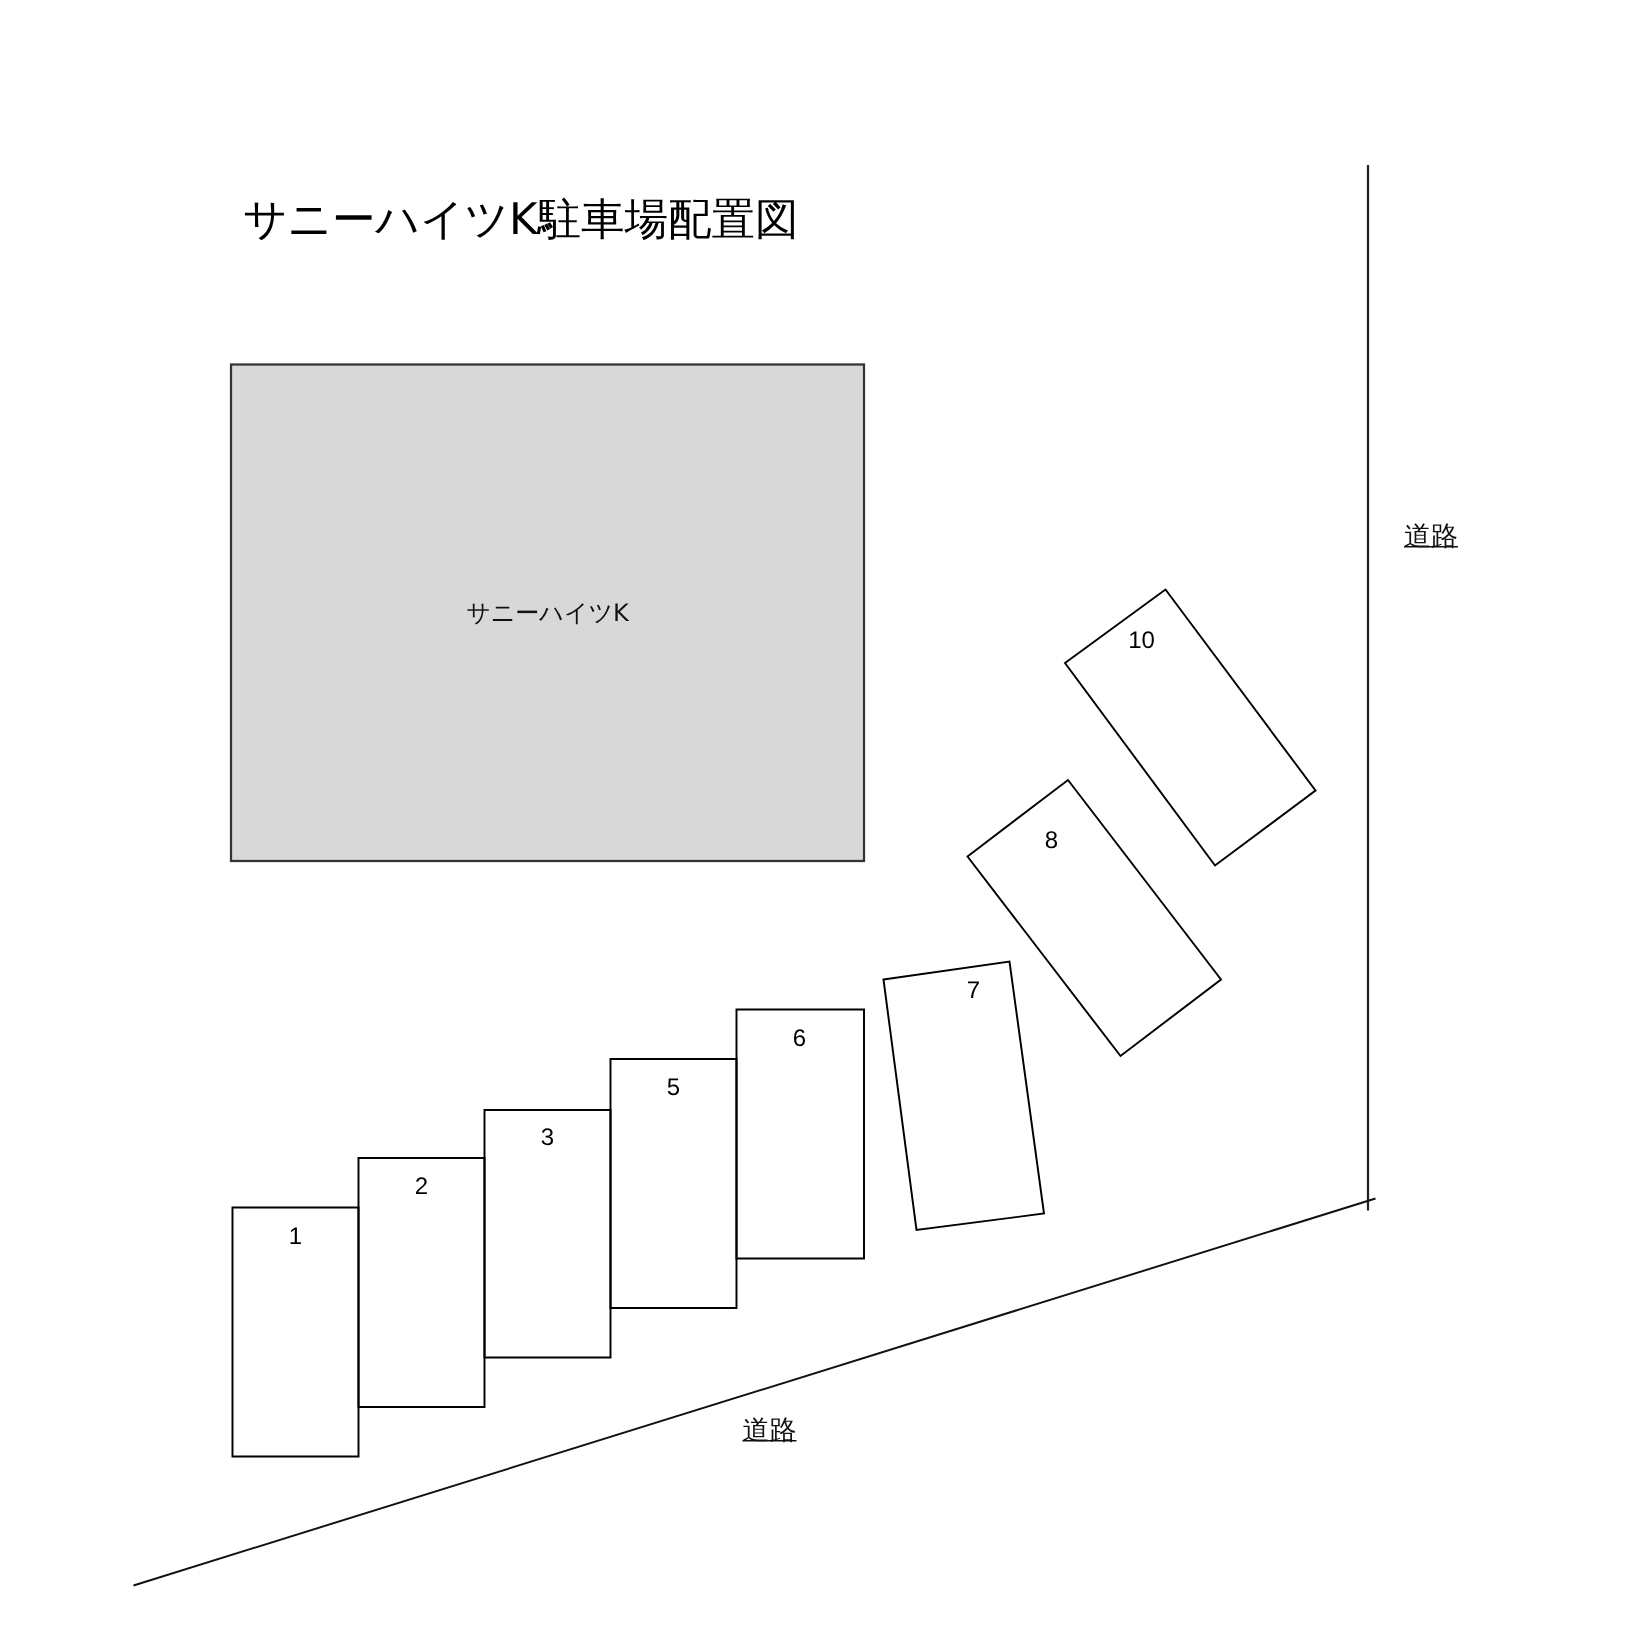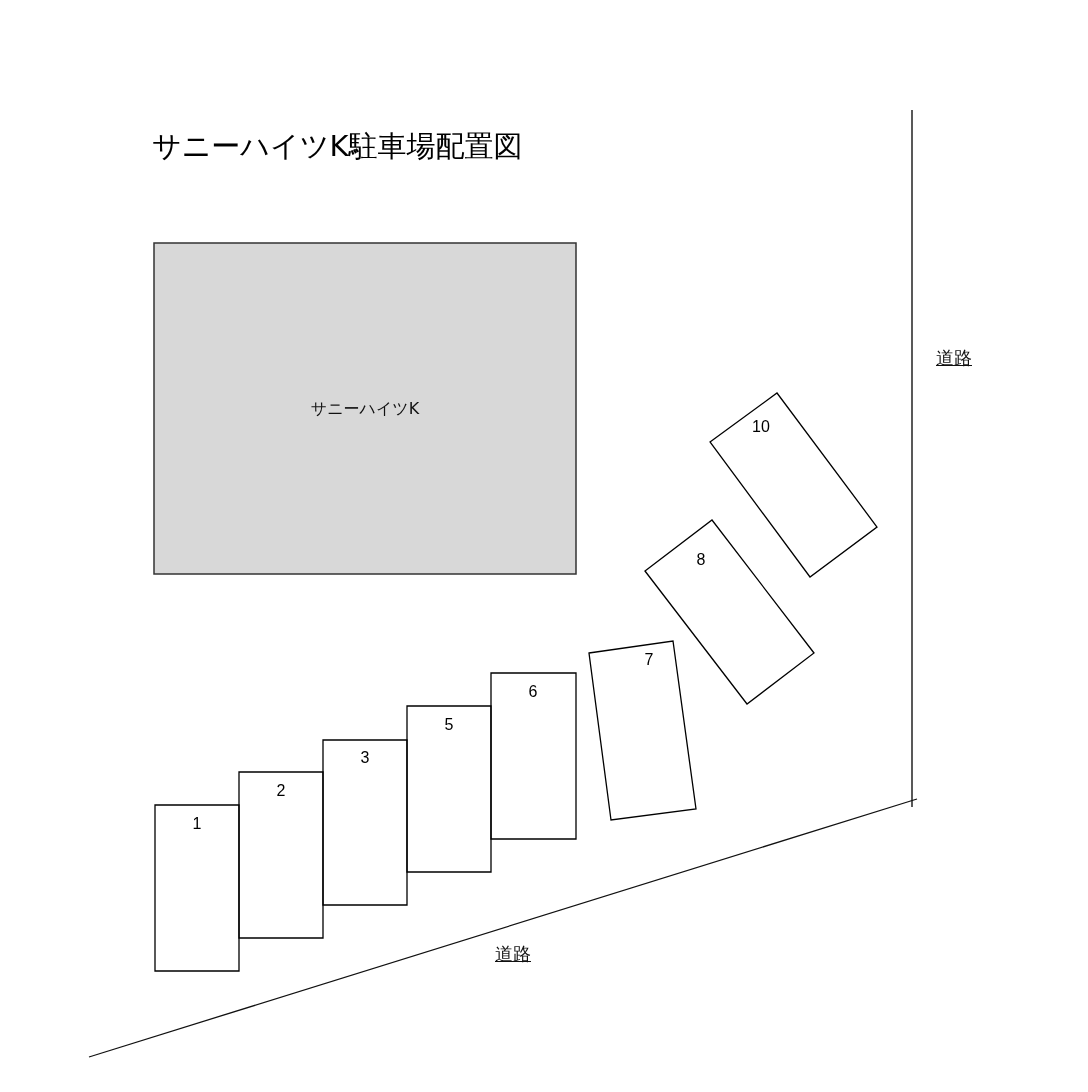--- a/index.html
+++ b/index.html
@@ -16,21 +16,21 @@
     }
     #canvas {
       position: absolute;
       left: 0;
       top: 0;
       width: 1088px;
       height: 1092px;
     }
     .title {
       position: absolute;
-      left: 152px;
+      left: 162px;
       top: 126px;
       font-size: 29px;
       line-height: 40px;
       color: #000;
       white-space: nowrap;
       letter-spacing: 0px;
     }
     .building-label {
       position: absolute;
       left: 154px;

